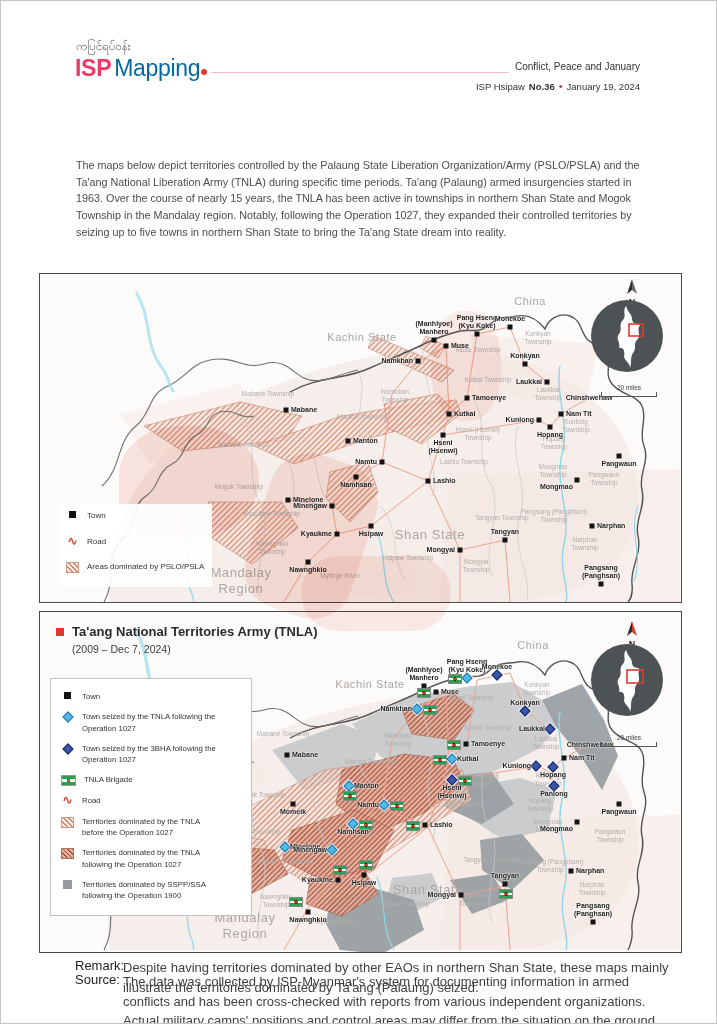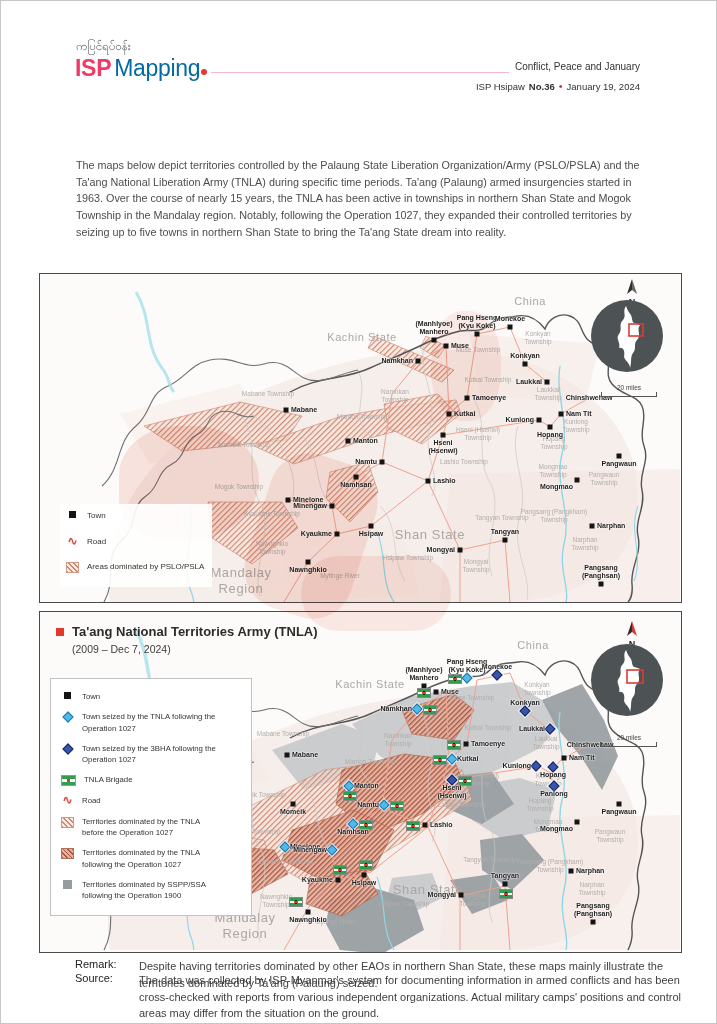--- a/index.html
+++ b/index.html
@@ -83,21 +83,21 @@
   .north .nl{font-size:9px;font-weight:700;color:#222;display:block;margin-top:-2px;}
   #panel1 .north{right:40px;top:4px;} #panel2 .north{right:40px;top:8px;}
   .inset{position:absolute;z-index:40;}
   #panel1 .inset{right:16px;top:24px;} #panel2 .inset{right:16px;top:30px;}
   .scalebar{position:absolute;z-index:40;width:56px;text-align:center;font-size:6.5px;color:#444;}
   #panel1 .scalebar{right:24px;top:110px;} #panel2 .scalebar{right:24px;top:122px;}
   .scalebar .bar{height:4px;border-bottom:1px solid #555;position:relative;margin-top:1px;}
   .scalebar .bar::before,.scalebar .bar::after{content:"";position:absolute;bottom:0;width:1px;height:4px;background:#555;}
   .scalebar .bar::before{left:0;} .scalebar .bar::after{right:0;}
   
-  .f-row{position:absolute;left:74px;display:flex;font-size:11px;color:#3f3f3f;gap:16px;}
+  .f-row{position:absolute;left:74px;display:flex;font-size:13px;color:#3f3f3f;}
   .f-label{width:48px;flex:0 0 48px;color:#222;}
   .f-text{width:556px;line-height:1.5;}
   #remark-row{top:957px;} #source-row{top:971px;}
   
   .wm{position:absolute;pointer-events:none;mix-blend-mode:multiply;background:#f3cdc6;z-index:45;}
   .wm-a{left:118px;top:425px;width:140px;height:115px;border-radius:48% 52% 60% 40%;opacity:.5;}
   .wm-b{left:255px;top:455px;width:110px;height:160px;border-radius:40px;transform:rotate(18deg);opacity:.45;}
   .wm-c{left:300px;top:555px;width:150px;height:75px;border-radius:40px;opacity:.4;}
   .wm-d{left:430px;top:310px;width:70px;height:110px;border-radius:45%;opacity:.35;}
 </style>

